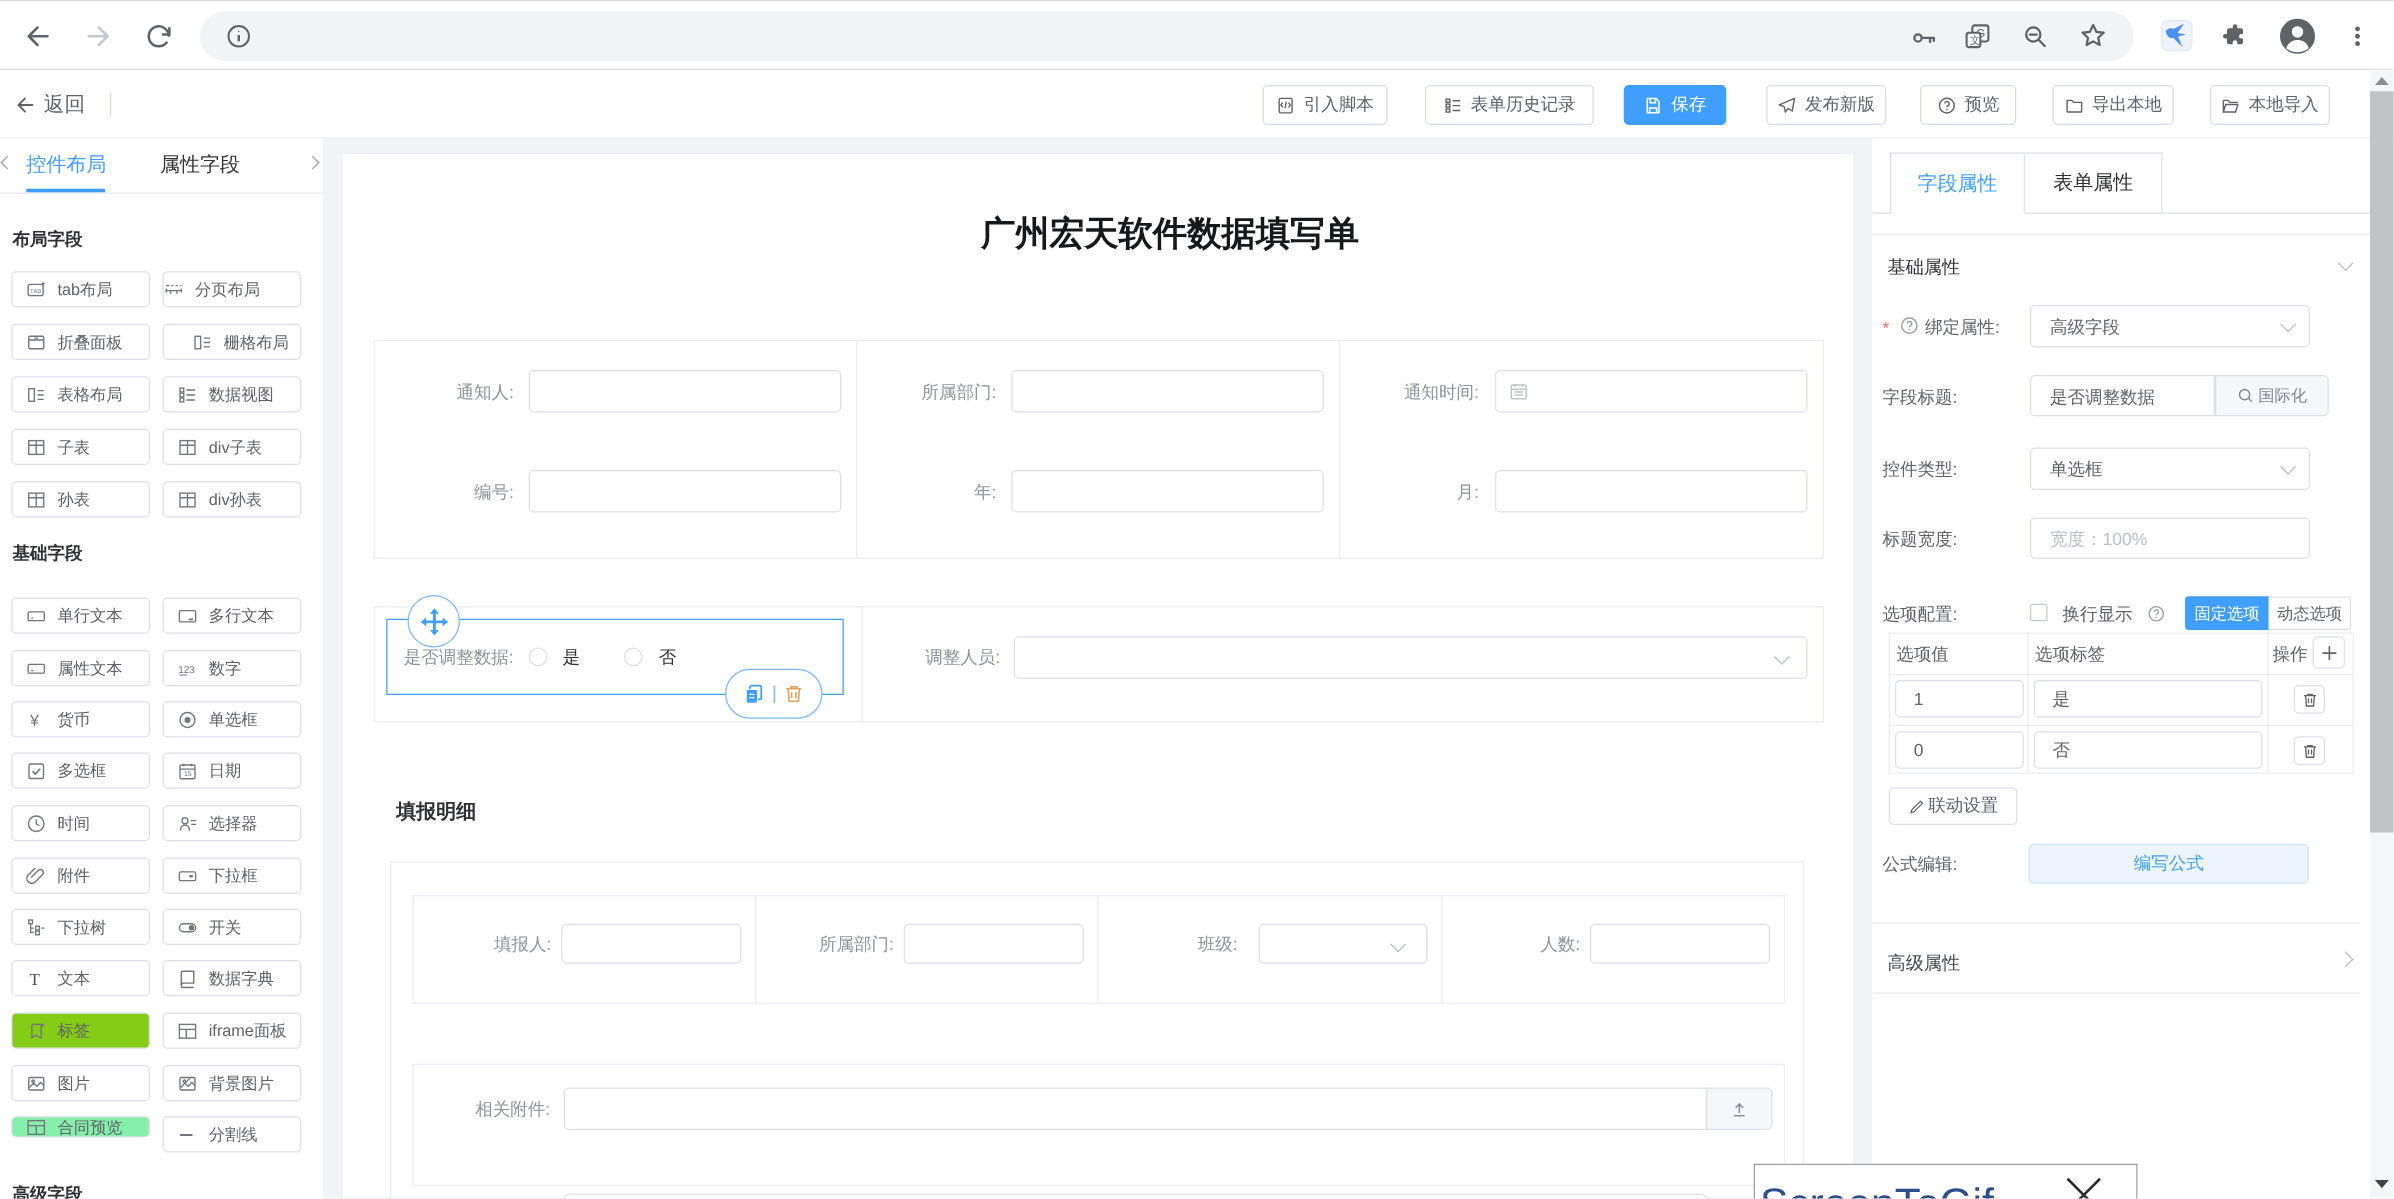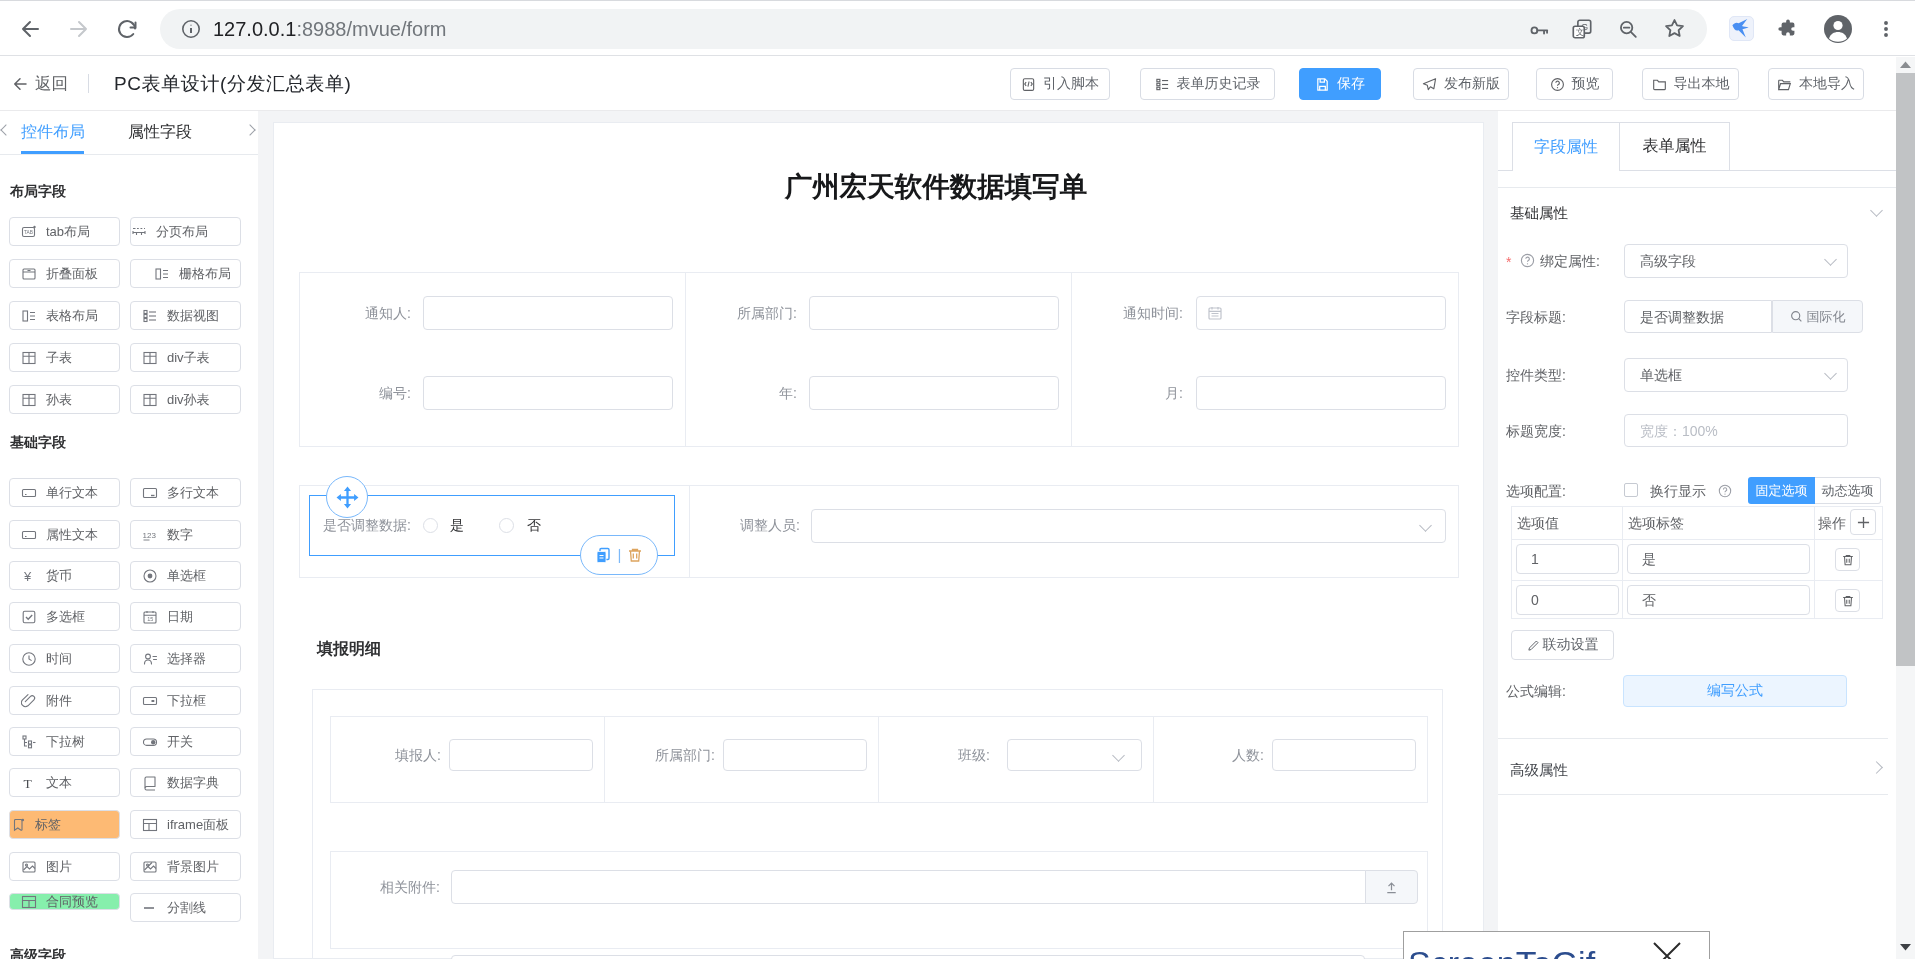--- a/index.html
+++ b/index.html
@@ -25,21 +25,20 @@
 <svg class="abs" style="left:115px;top:16px" width="24" height="24" viewBox="0 0 24 24" fill="none" stroke="#5f6368" stroke-width="2" stroke-linecap="round">
       <path d="M20 11.5A8 8 0 1 0 18.3 17"></path>
       <path d="M20.5 5.5v5h-5" fill="none"></path>
     </svg>
 <div class="abs" style="left:160px;top:8px;width:1547px;height:40px;border-radius:20px;background:#f1f3f4"></div>
 <svg class="abs" style="left:181px;top:18px" width="20" height="20" viewBox="0 0 20 20" fill="none" stroke="#5f6368" stroke-width="1.6">
       <circle cx="10" cy="10" r="8.2"></circle>
       <path d="M10 9v5" stroke-width="2"></path>
       <circle cx="10" cy="6.2" r="0.6" fill="#5f6368" stroke="none"></circle>
     </svg>
-<div class="abs" style="left:213px;top:0;height:56px;display:flex;align-items:center;font-size:20px;color:#202124">127.0.0.1<span style="color:#71767b">:8988/mvue/form</span></div>
 <svg class="abs" style="left:1528px;top:17px" width="22" height="22" viewBox="0 0 24 24" fill="none" stroke="#5f6368" stroke-width="2">
       <circle cx="7" cy="13.5" r="3.2"></circle>
       <path d="M10.2 13.5H21M17.5 13.5v3.5M20.8 13.5v2.6" stroke-linecap="round"></path>
     </svg>
 <svg class="abs" style="left:1571px;top:17px" width="22" height="22" viewBox="0 0 24 24">
       <rect x="7.5" y="2.5" width="14" height="14" rx="2" fill="none" stroke="#5f6368" stroke-width="1.8"></rect>
       <text x="11" y="13" font-size="10" fill="#5f6368" font-family="Liberation Sans">G</text>
       <rect x="2.5" y="9" width="12" height="12.5" rx="2" fill="#fff" stroke="#5f6368" stroke-width="1.8"></rect>
       <text x="5.2" y="18.8" font-size="9.5" fill="#5f6368" font-family="Liberation Sans">文</text>
     </svg>
@@ -67,21 +66,20 @@
       <circle cx="12" cy="12" r="2.1"></circle>
       <circle cx="12" cy="18.5" r="2.1"></circle>
     </svg>
 </div>
 <div class="abs" style="left:0;top:57px;width:1915px;height:54px;background:#fff;border-bottom:1px solid #eaeaec">
 <svg class="abs" style="left:11px;top:18px" width="18" height="18" viewBox="0 0 24 24" fill="none" stroke="#606266" stroke-width="2" stroke-linecap="round" stroke-linejoin="round">
       <path d="M20 12H5M12 5l-7 7 7 7"></path>
     </svg>
 <div class="abs" style="left:35px;top:0;height:53px;display:flex;align-items:center;font-size:16.5px;color:#606266">返回</div>
 <div class="abs" style="left:88px;top:17px;width:1px;height:19px;background:#d8dce4"></div>
-<div class="abs" style="left:114px;top:0;height:53px;display:flex;align-items:center;font-size:19px;letter-spacing:0.6px;color:#24272c;font-weight:500">PC表单设计(分发汇总表单)</div>
 <div class="btn" style="left:1010px;top:11px;width:100px;">
       <svg width="15" height="15" viewBox="0 0 16 16" fill="none" stroke="#606266" stroke-width="1.2">
         <rect x="2.5" y="1.8" width="11" height="12.4" rx="1.5"></rect>
         <path d="M5.5 5.5L4 7.5l1.5 2M10.5 5.5L12 7.5l-1.5 2M8.6 4.8l-1.2 5.4"></path>
       </svg>
       <span>引入脚本</span>
     </div>
 <div class="btn" style="left:1140px;top:11px;width:135px;">
       <svg width="15" height="15" viewBox="0 0 16 16" fill="none" stroke="#606266" stroke-width="1.2">
         <rect x="2" y="2.5" width="3.2" height="2.6"></rect>
@@ -368,21 +366,21 @@
     </div>
 <div class="abs" style="left:130px;top:657px;width:111px;height:29px;border:1px solid #dcdfe6;border-radius:4px;display:flex;align-items:center;padding-left:11px;gap:9px;color:#606266;font-size:13px;background:#fff">
       <span style="width:16px;height:16px;display:flex;align-items:center;position:relative">
         <svg width="16" height="16" viewBox="0 0 16 16" stroke="#73767d" stroke-width="1.1" fill="none">
           <path d="M3 13.5V3.4C3 2.6 3.6 2 4.4 2H13v9.5H4.6c-.9 0-1.6.6-1.6 2s.7 1.5 1.6 1.5H13" stroke-linejoin="round"></path>
           <path d="M3 12.7c.3-.8.8-1.2 1.6-1.2"></path>
         </svg>
       </span>
       <span style="white-space:nowrap">数据字典</span>
     </div>
-<div class="abs" style="left:9px;top:699px;width:111px;height:29px;border:1px solid #dcdfe6;border-radius:4px;display:flex;align-items:center;gap:9px;color:#606266;font-size:13px;background:#fdba74">
+<div class="abs" style="left:9px;top:699px;width:111px;height:29px;border:1px solid #dcdfe6;border-radius:4px;display:flex;align-items:center;padding-left:11px;gap:9px;color:#606266;font-size:13px;background:#84cc16">
       <span style="width:16px;height:16px;display:flex;align-items:center;position:relative">
         <svg width="16" height="16" viewBox="0 0 16 16" stroke="#73767d" stroke-width="1.1" fill="none">
           <path d="M3.5 2.5h6.5a1 1 0 0 1 1 1v9.2a.6.6 0 0 1-.9.5L6.8 11l-3.3 2.2V3.5a1 1 0 0 1 1-1z" transform="translate(1,0)"></path>
           <circle cx="12.8" cy="3" r="1.3" fill="#73767d" stroke="none"></circle>
         </svg>
       </span>
       <span style="white-space:nowrap">标签</span>
     </div>
 <div class="abs" style="left:130px;top:699px;width:111px;height:29px;border:1px solid #dcdfe6;border-radius:4px;display:flex;align-items:center;padding-left:11px;gap:9px;color:#606266;font-size:13px;background:#fff">
       <span style="width:16px;height:16px;display:flex;align-items:center;position:relative">

